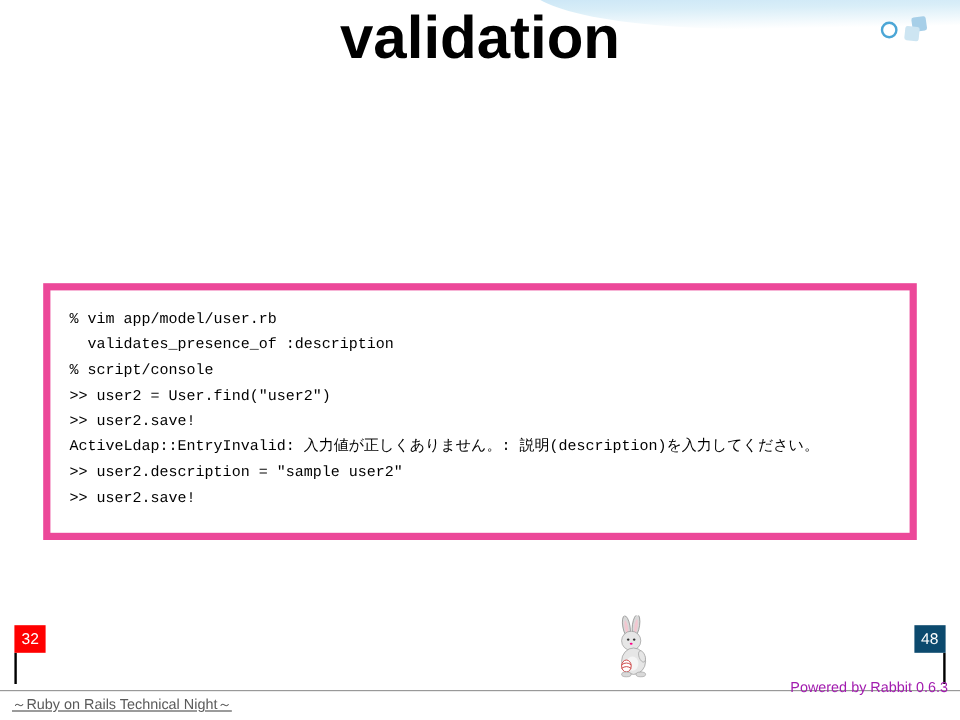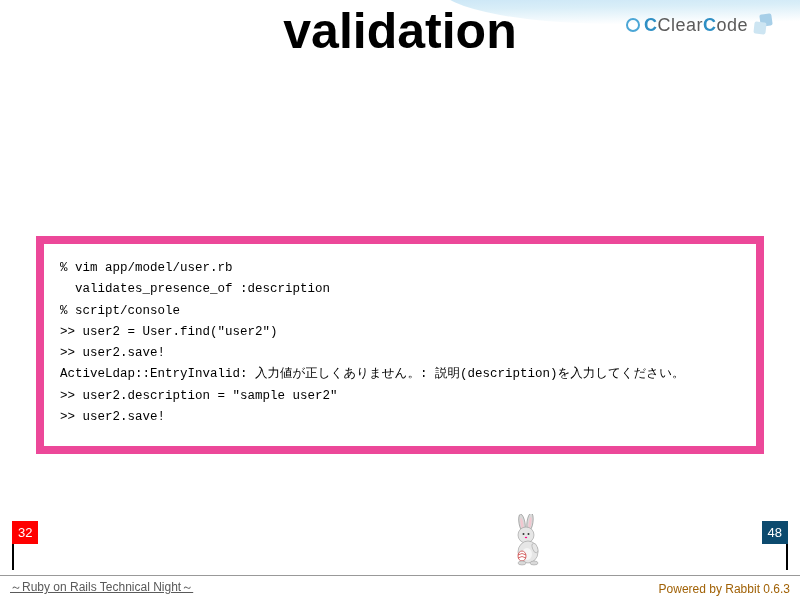--- a/index.html
+++ b/index.html
@@ -75,21 +75,21 @@
     font-size: 50px;
     font-weight: bold;
     color: #000;
     font-family: "Comic Sans MS", cursive, sans-serif;
   }
   .code-box {
     position: absolute;
     top: 236px;
     left: 36px;
     width: 728px;
-    border: 8px solid #ec4899;
+    border: 6px solid #ec4899;
     padding: 14px 16px 18px 16px;
     font-family: "Courier New", monospace;
     font-size: 12.5px;
     line-height: 1.7;
     color: #000;
     white-space: pre;
     background: #fff;
   }
   .track {
     position: absolute;
@@ -144,35 +144,34 @@
     position: absolute;
     bottom: 4px;
     left: 10px;
     font-size: 12px;
     color: #5a5a5a;
     font-family: "Comic Sans MS", cursive, sans-serif;
     text-decoration: underline;
   }
   .footer-right {
     position: absolute;
-    bottom: 4px;
+    bottom: 20px;
     right: 10px;
     font-size: 12px;
-    color: #a16207;
+    color: #a21caf;
     font-family: "Comic Sans MS", cursive, sans-serif;
   }
 </style>
 </head>
 <body>
 
 <div class="header-curve"></div>
 
 <div class="logo">
   <span class="logo-circle"></span>
-  <span class="logo-text"><span class="c1">C</span><span>Clear</span><span class="c2">C</span><span>ode</span></span>
   <span class="logo-squares"></span>
 </div>
 
 <div class="title">validation</div>
 
 <div class="code-box"><span>% vim app/model/user.rb</span>
 <span>  validates_presence_of :description</span>
 <span>% script/console</span>
 <span>&gt;&gt; user2 = User.find("user2")</span>
 <span>&gt;&gt; user2.save!</span>

